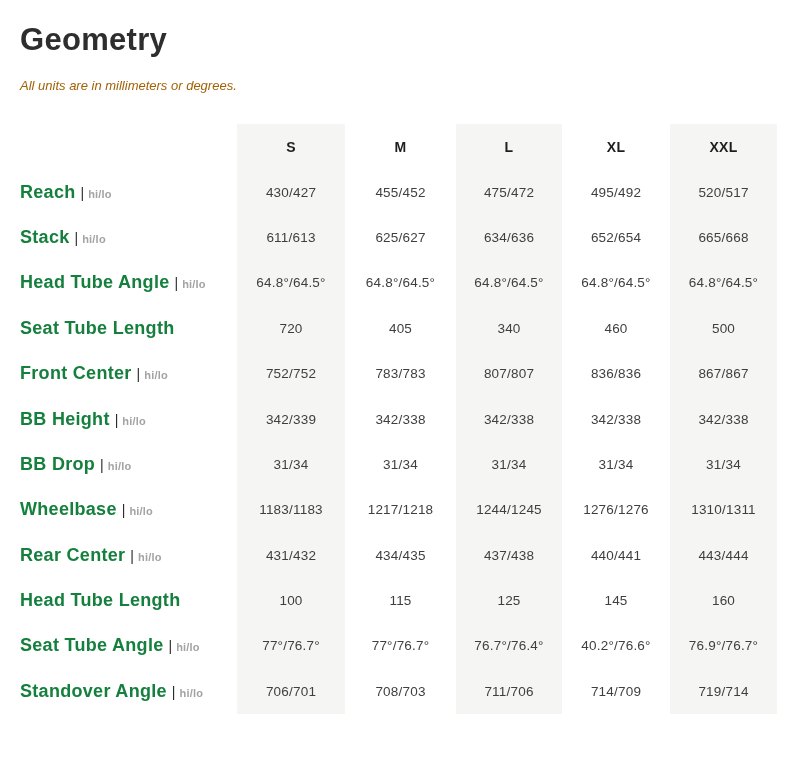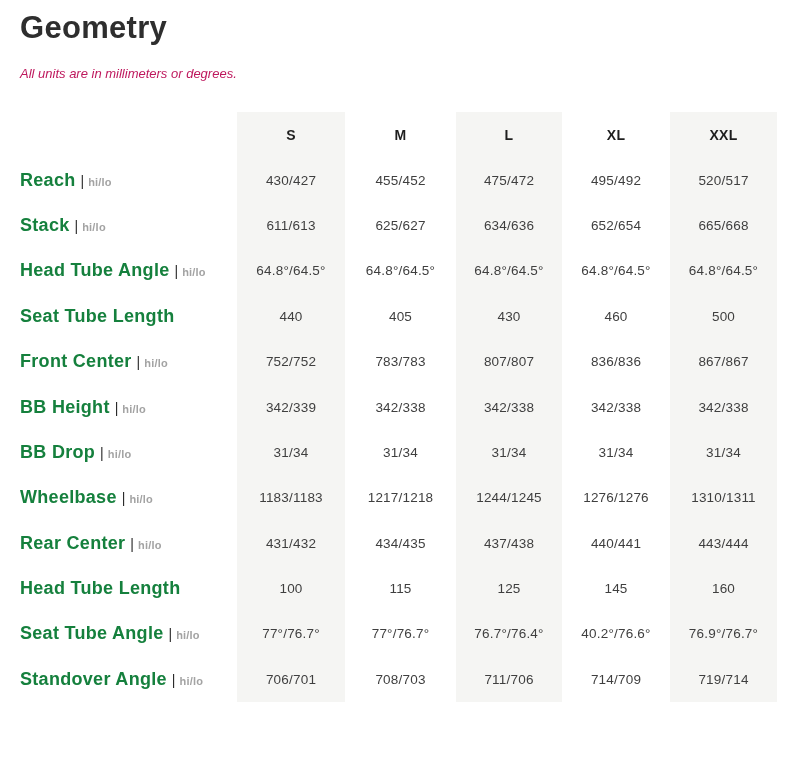--- a/index.html
+++ b/index.html
@@ -5,38 +5,38 @@
   html, body {
     margin: 0;
     padding: 0;
     background: #ffffff;
     width: 799px;
     height: 764px;
     overflow: hidden;
     font-family: "Liberation Sans", sans-serif;
   }
   .container {
-    padding: 10px 22px 0 20px;
+    padding: 22px 22px 0 20px;
     box-sizing: border-box;
     width: 736px;
   }
   h1.page-title {
     margin: 0;
     font-size: 31px;
     line-height: 36px;
     font-weight: 700;
     color: #2e2e2e;
     letter-spacing: 0.3px;
   }
   .subtitle {
     margin-top: 20px;
     font-style: italic;
     font-size: 13px;
     line-height: 16px;
-    color: #be185d;
+    color: #a16207;
   }
   table.geo-table {
     border-collapse: collapse;
     table-layout: fixed;
     margin-top: 30px;
     width: 757px;
   }
   .geo-table th, .geo-table td {
     height: 45.4px;
     padding: 0;
@@ -128,23 +128,23 @@
         <tr>
           <td class="cell-label"><span class="lab-text">Head Tube Angle</span><span class="lab-sep">|</span><span class="lab-hilo">hi/lo</span></td>
           <td class="cell-value shaded">64.8°/64.5°</td>
           <td class="cell-value">64.8°/64.5°</td>
           <td class="cell-value shaded">64.8°/64.5°</td>
           <td class="cell-value">64.8°/64.5°</td>
           <td class="cell-value shaded">64.8°/64.5°</td>
         </tr>
         <tr>
           <td class="cell-label"><span class="lab-text">Seat Tube Length</span></td>
-          <td class="cell-value shaded">440</td>
+          <td class="cell-value shaded">720</td>
           <td class="cell-value">405</td>
-          <td class="cell-value shaded">430</td>
+          <td class="cell-value shaded">340</td>
           <td class="cell-value">460</td>
           <td class="cell-value shaded">500</td>
         </tr>
         <tr>
           <td class="cell-label"><span class="lab-text">Front Center</span><span class="lab-sep">|</span><span class="lab-hilo">hi/lo</span></td>
           <td class="cell-value shaded">752/752</td>
           <td class="cell-value">783/783</td>
           <td class="cell-value shaded">807/807</td>
           <td class="cell-value">836/836</td>
           <td class="cell-value shaded">867/867</td>

